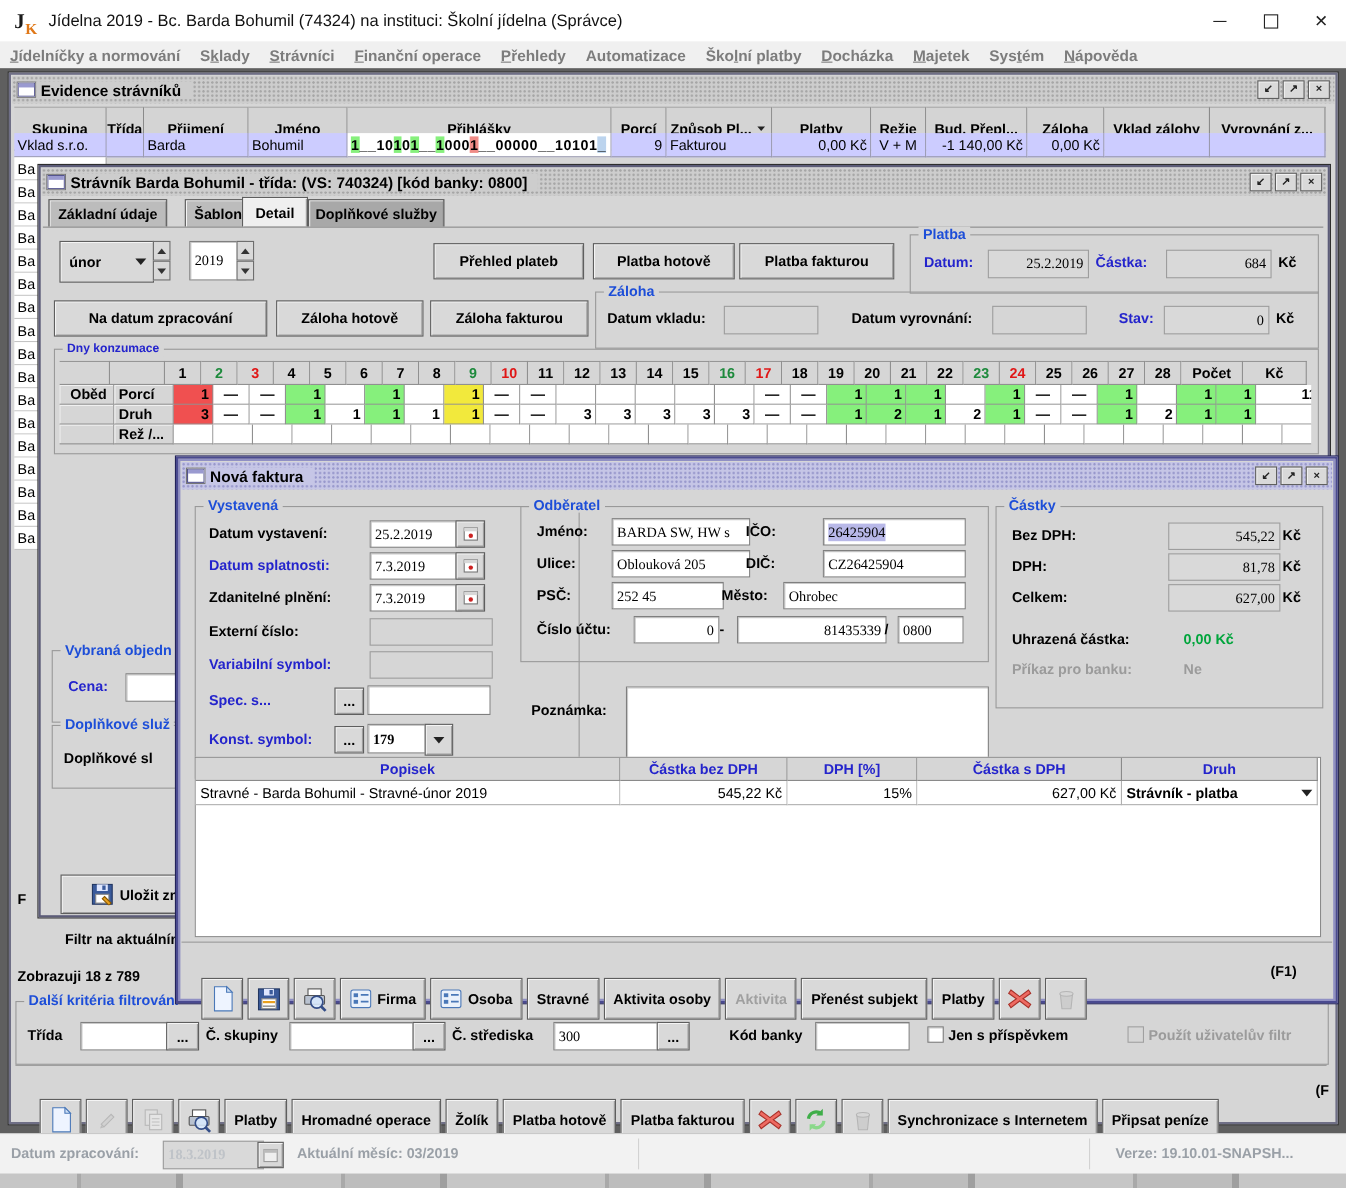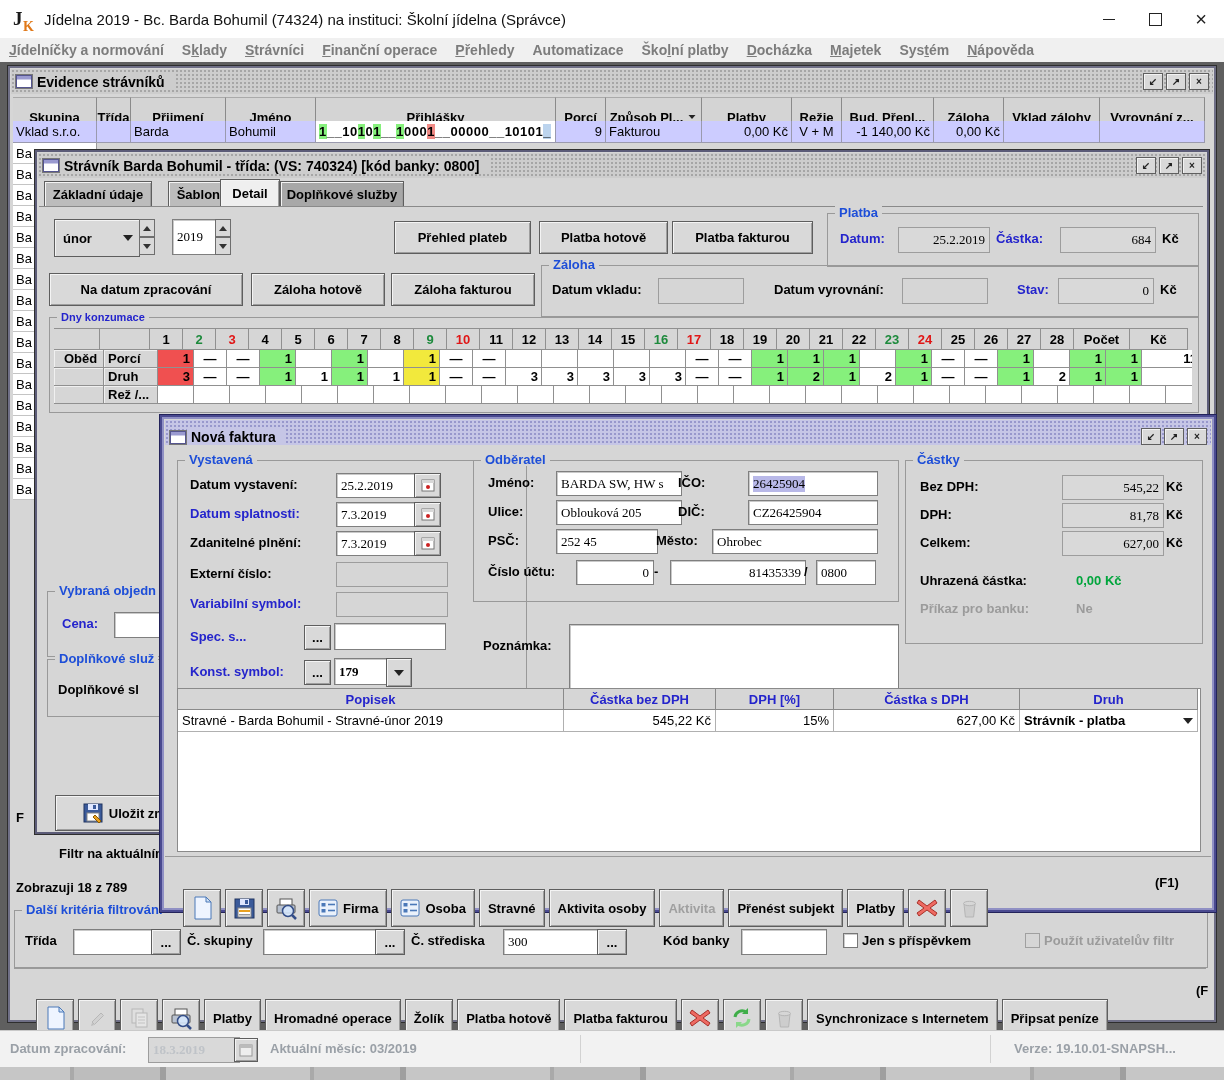--- a/index.html
+++ b/index.html
@@ -542,21 +542,21 @@
               <rect x="10" y="2" width="3" height="4" fill="#3a5a9a"></rect>
               <rect x="4" y="10" width="12" height="8" fill="#fff" stroke="#888"></rect>
               <path d="M12 12l6 6-2 2-6-6z" fill="#e8a020" stroke="#8a5a00"></path>
             </svg>
           <span>Uložit změ</span>
         </span>
       </div>
     </div>
 
     <div class="iwin" id="win-faktura" style="left:160px;top:353px;width:1052px;height:493px;border:2px solid #4a4a90;box-shadow:0 0 0 1px #23235a, inset 0 0 0 2px #9090c4;">
-      <div class="titlebar lav" style="top:3px;left:3px;right:3px;align-items:flex-end;">
+      <div class="titlebar lav" style="top:3px;left:3px;right:3px;">
         <span class="win-icon">
             <svg width="16" height="13">
               <rect x="0.5" y="0.5" width="15" height="12" fill="#fff" stroke="#55558f"></rect>
               <rect x="1" y="1" width="14" height="3.5" fill="#9a9ad0"></rect>
             </svg>
           </span>
         <span class="tb-text on-lav">Nová faktura</span>
         <span class="tb-btns">
           <span class="wb">↙</span>
           <span class="wb">↗</span>

